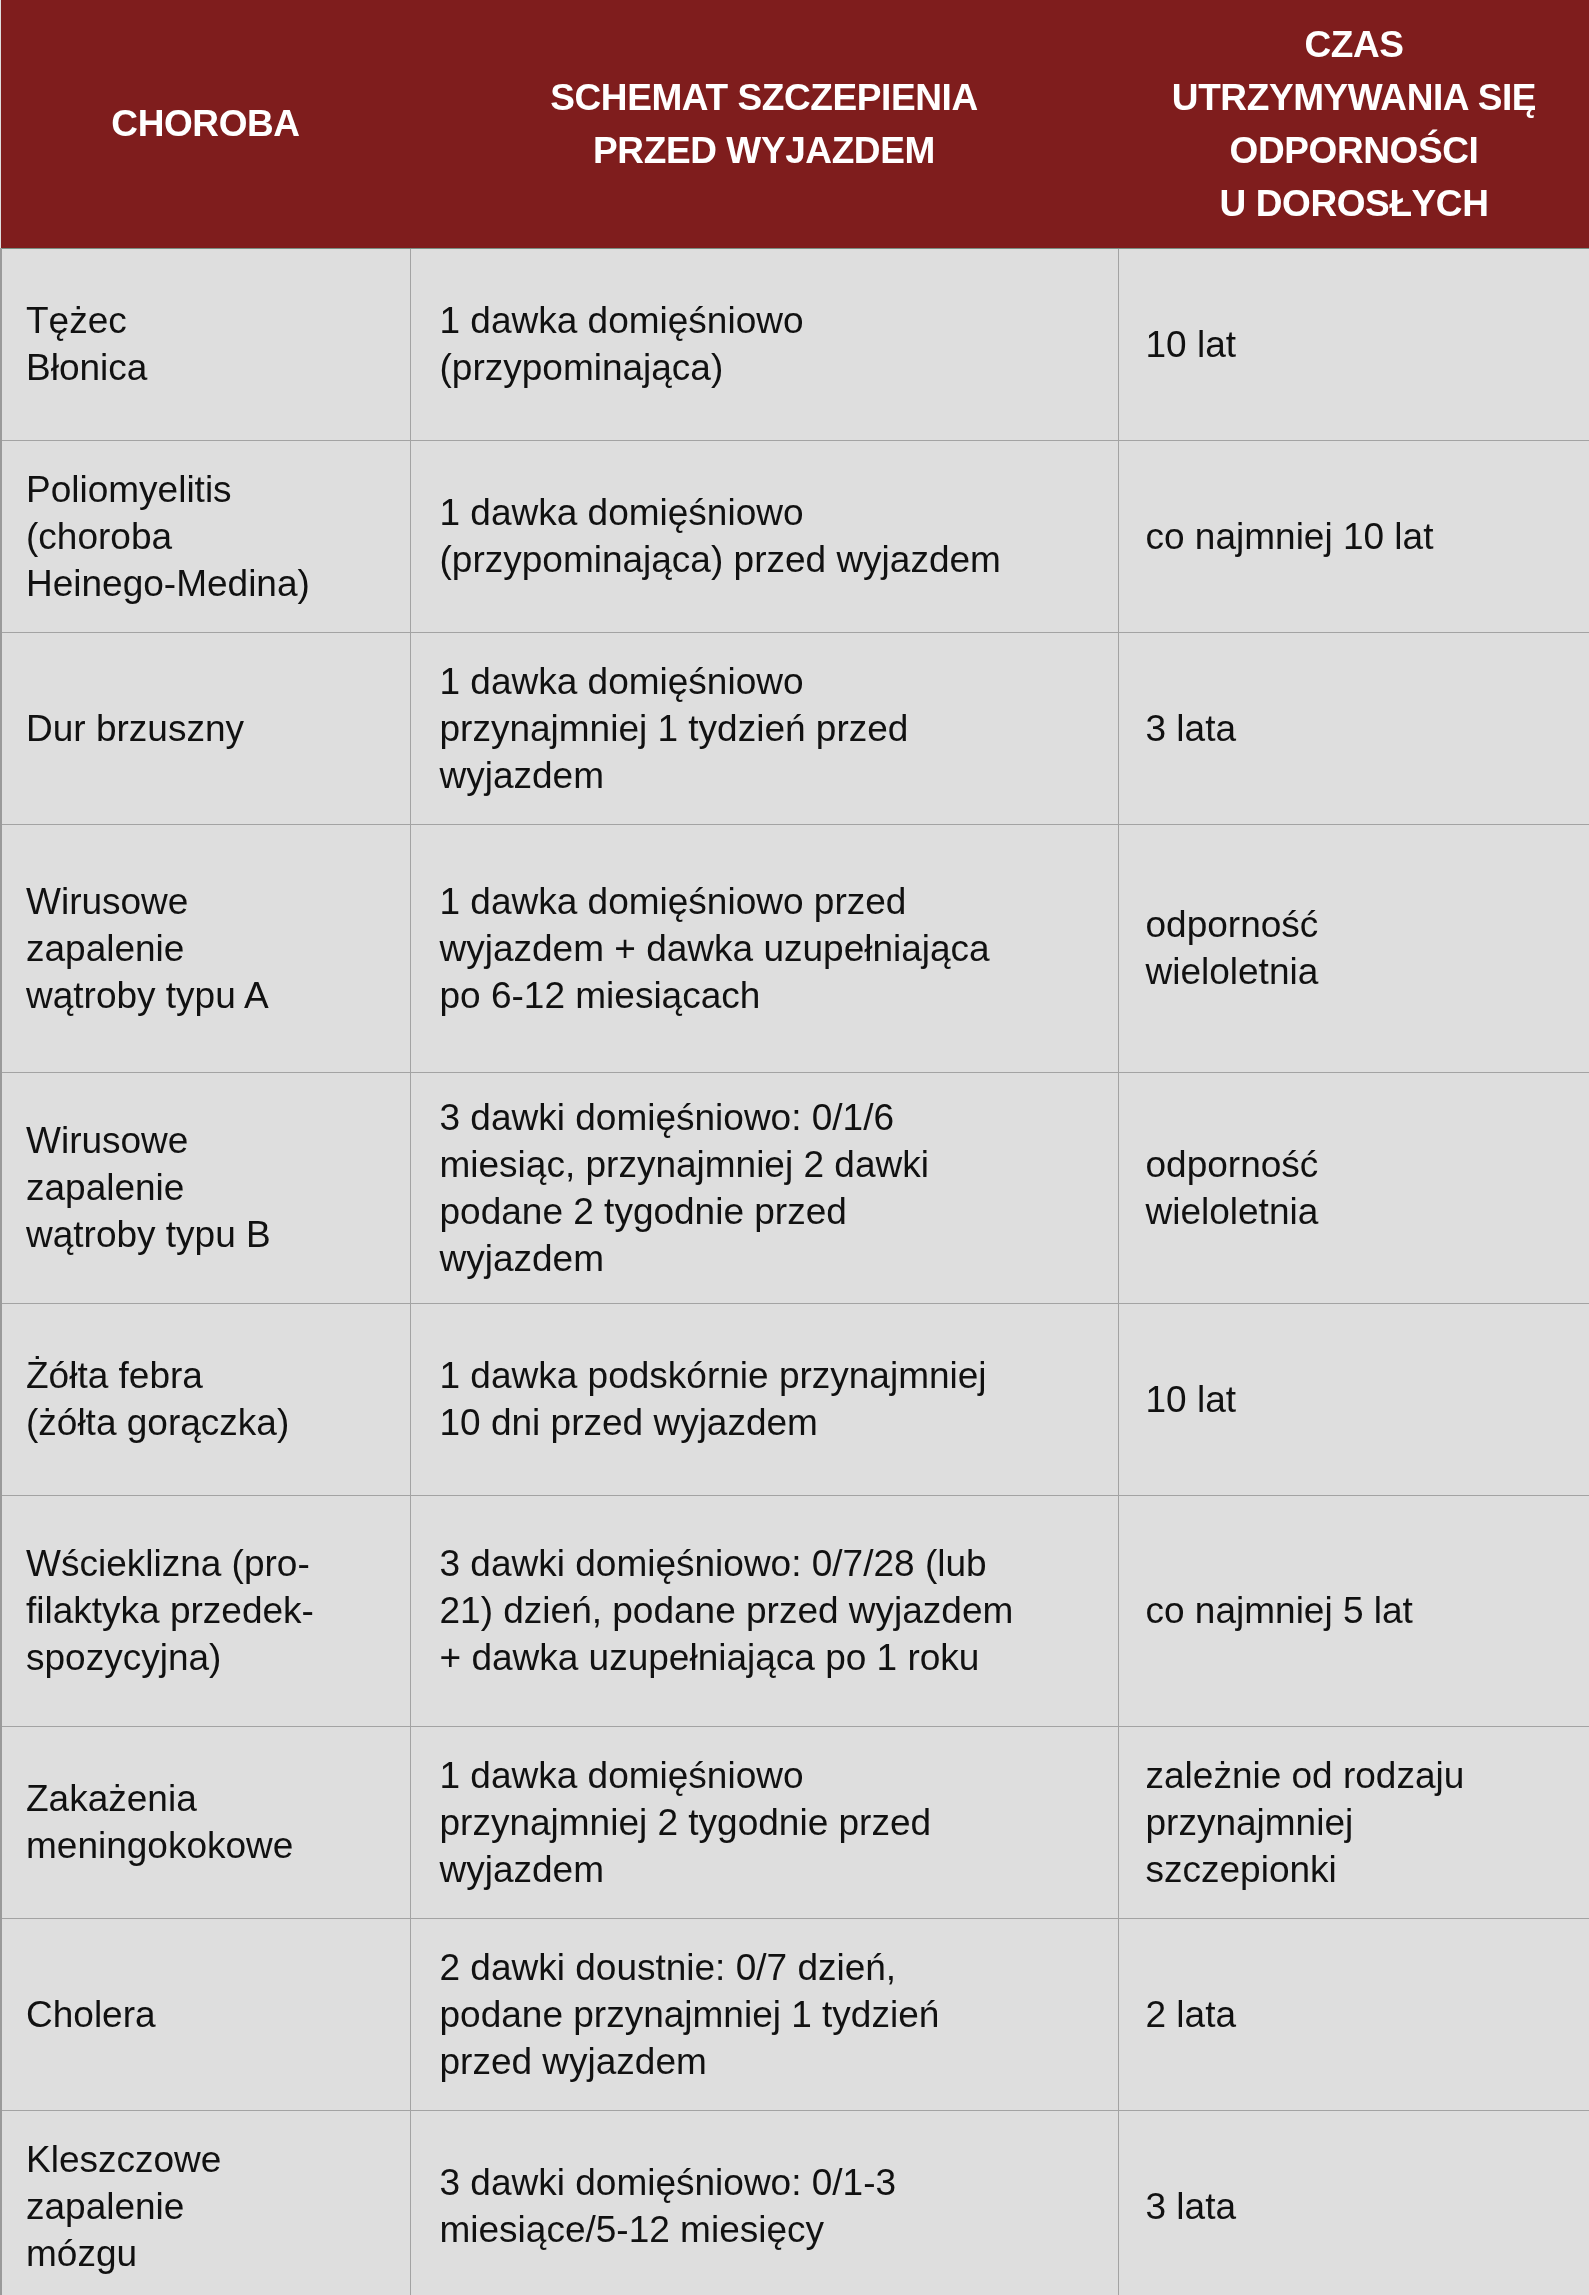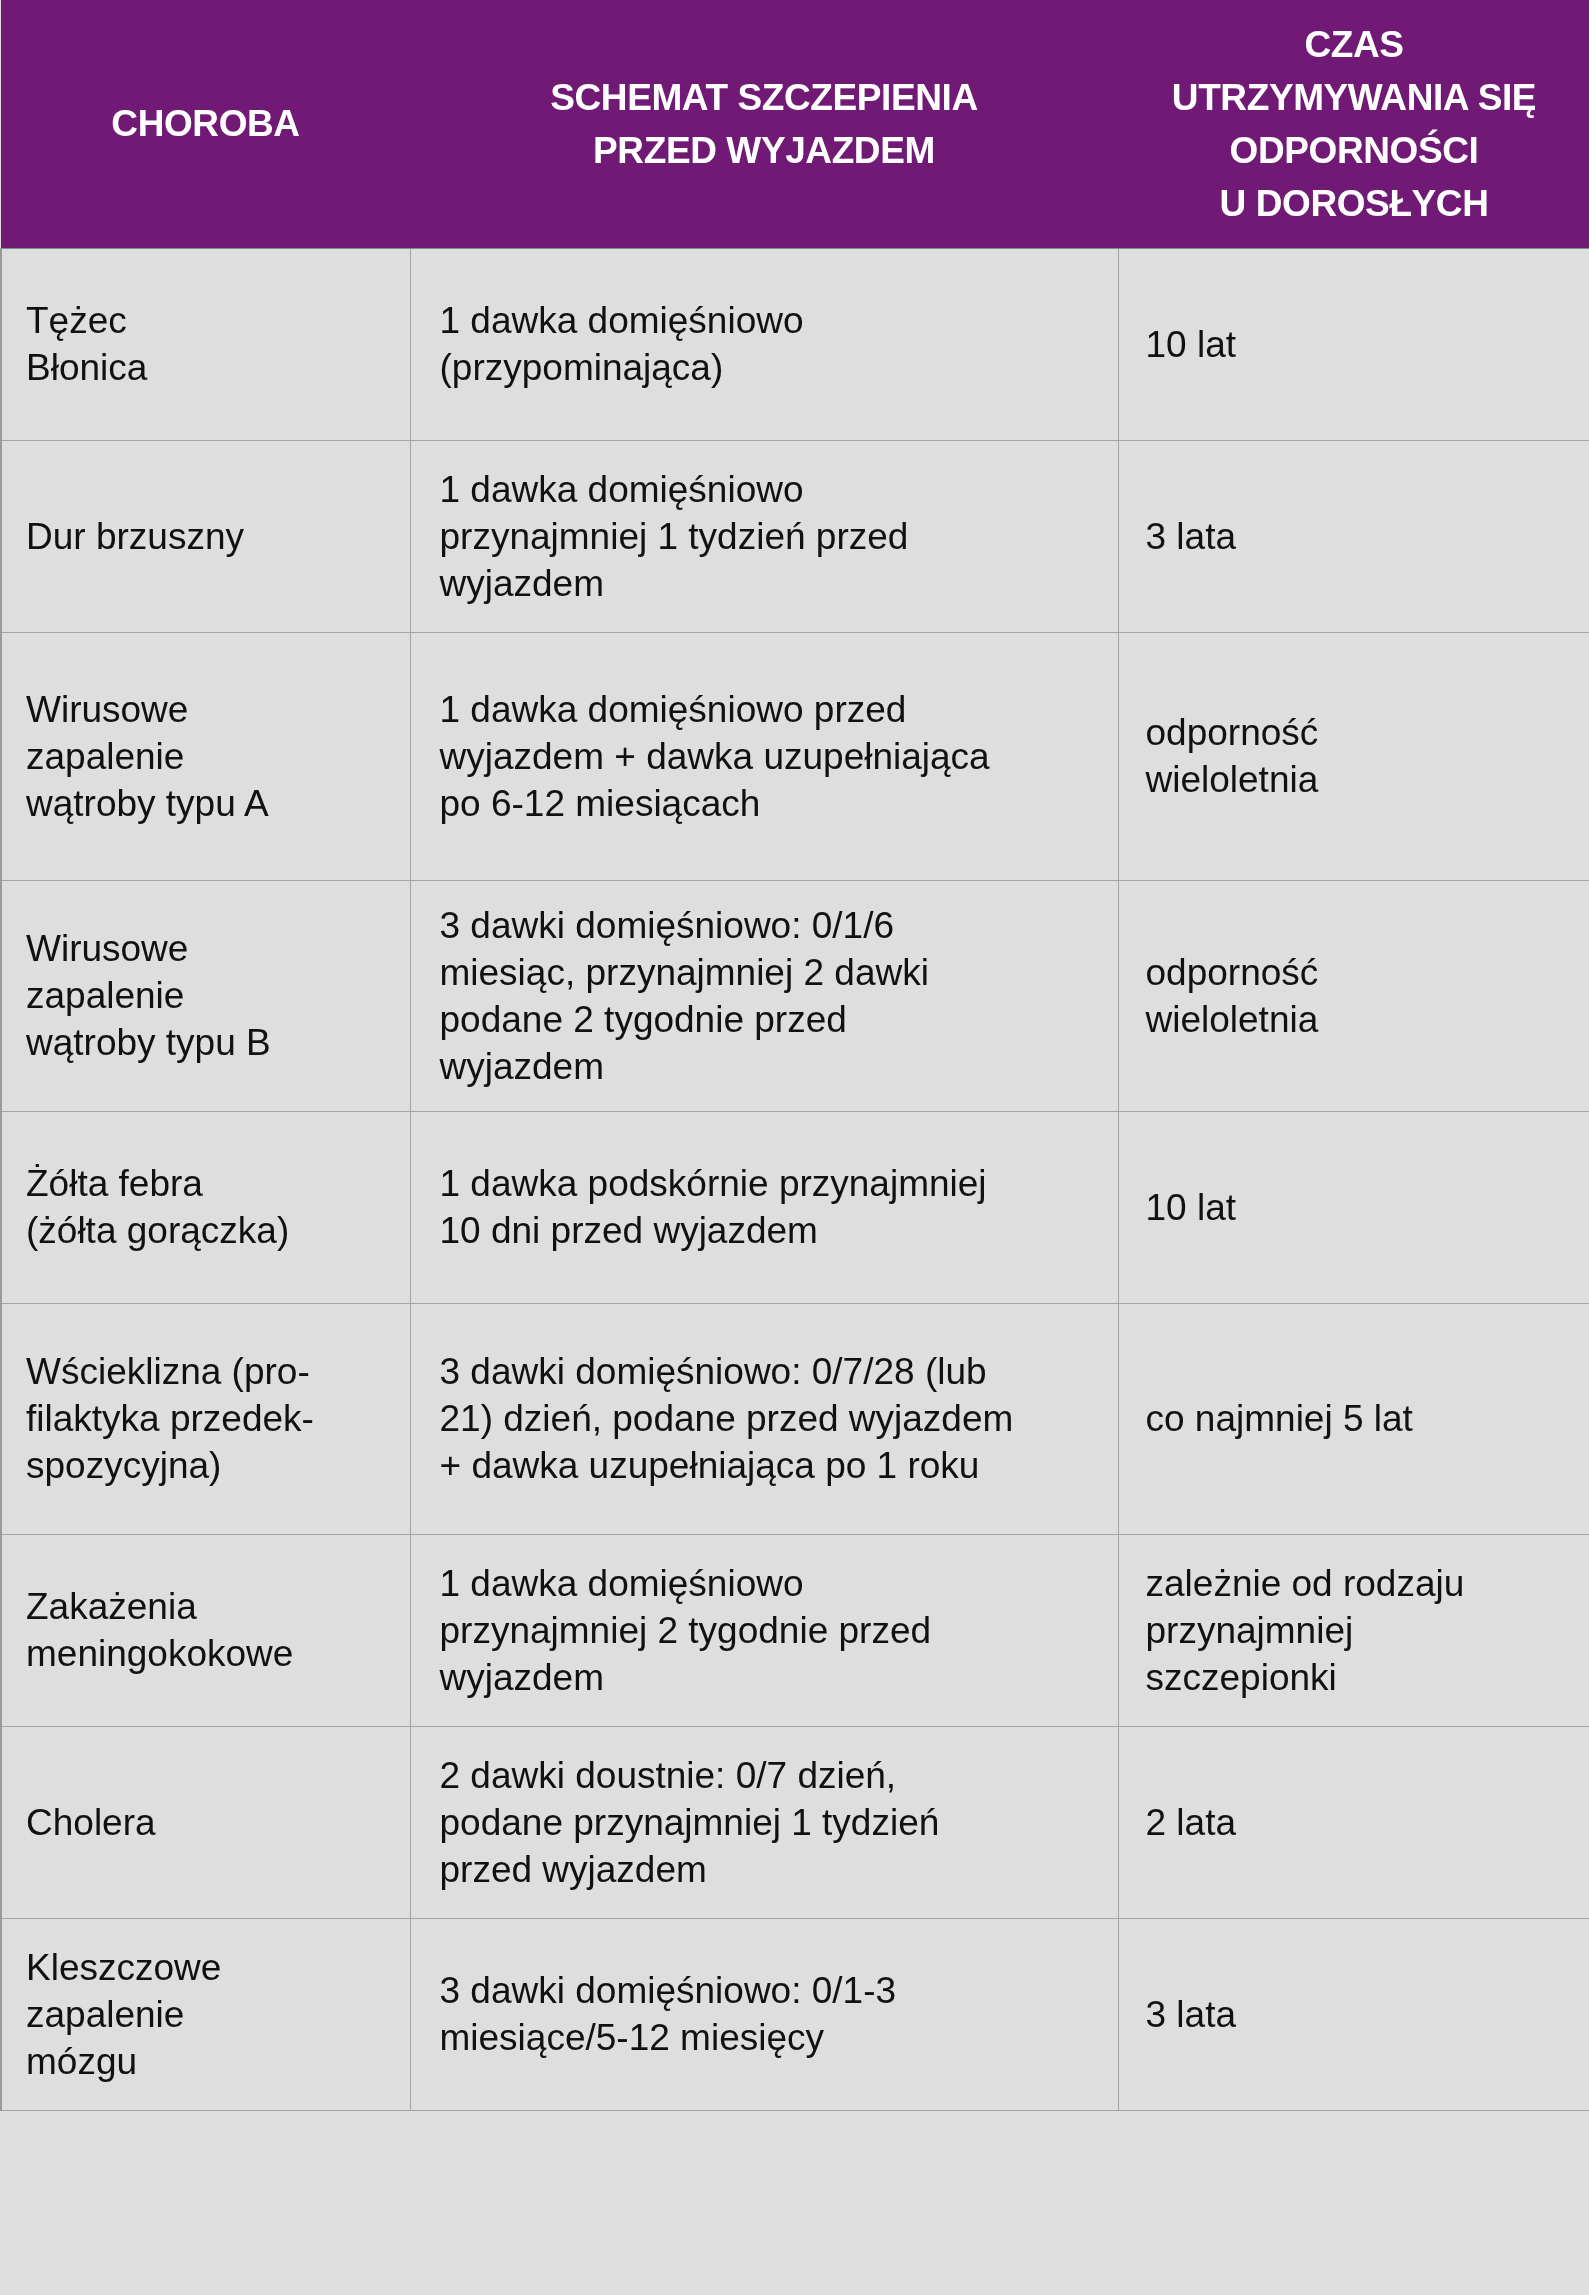--- a/index.html
+++ b/index.html
@@ -17,21 +17,21 @@
     border-collapse: collapse;
     table-layout: fixed;
     width: 1589px;
     background: #dedede;
   }
   table.vax col.c1 { width: 409px; }
   table.vax col.c2 { width: 708px; }
   table.vax col.c3 { width: 472px; }
 
   thead th {
-    background: #701a75;
+    background: #7f1d1d;
     color: #ffffff;
     font-weight: 700;
     font-size: 37px;
     line-height: 53px;
     text-align: center;
     vertical-align: middle;
     height: 248px;
     padding: 0 17px;
     box-sizing: border-box;
     border: none;
@@ -95,20 +95,34 @@
       </td>
       <td>
         <span class="ln">1 dawka domięśniowo</span>
         <span class="ln">(przypominająca)</span>
       </td>
       <td class="c3">
         <span class="ln">10 lat</span>
       </td>
     </tr>
 
+    <tr class="h226">
+      <td>
+        <span class="ln">Poliomyelitis</span>
+        <span class="ln">(choroba</span>
+        <span class="ln">Heinego-Medina)</span>
+      </td>
+      <td>
+        <span class="ln">1 dawka domięśniowo</span>
+        <span class="ln">(przypominająca) przed wyjazdem</span>
+      </td>
+      <td class="c3">
+        <span class="ln">co najmniej 10 lat</span>
+      </td>
+    </tr>
 
     <tr class="h226">
       <td>
         <span class="ln">Dur brzuszny</span>
       </td>
       <td>
         <span class="ln">1 dawka domięśniowo</span>
         <span class="ln">przynajmniej 1 tydzień przed</span>
         <span class="ln">wyjazdem</span>
       </td>

